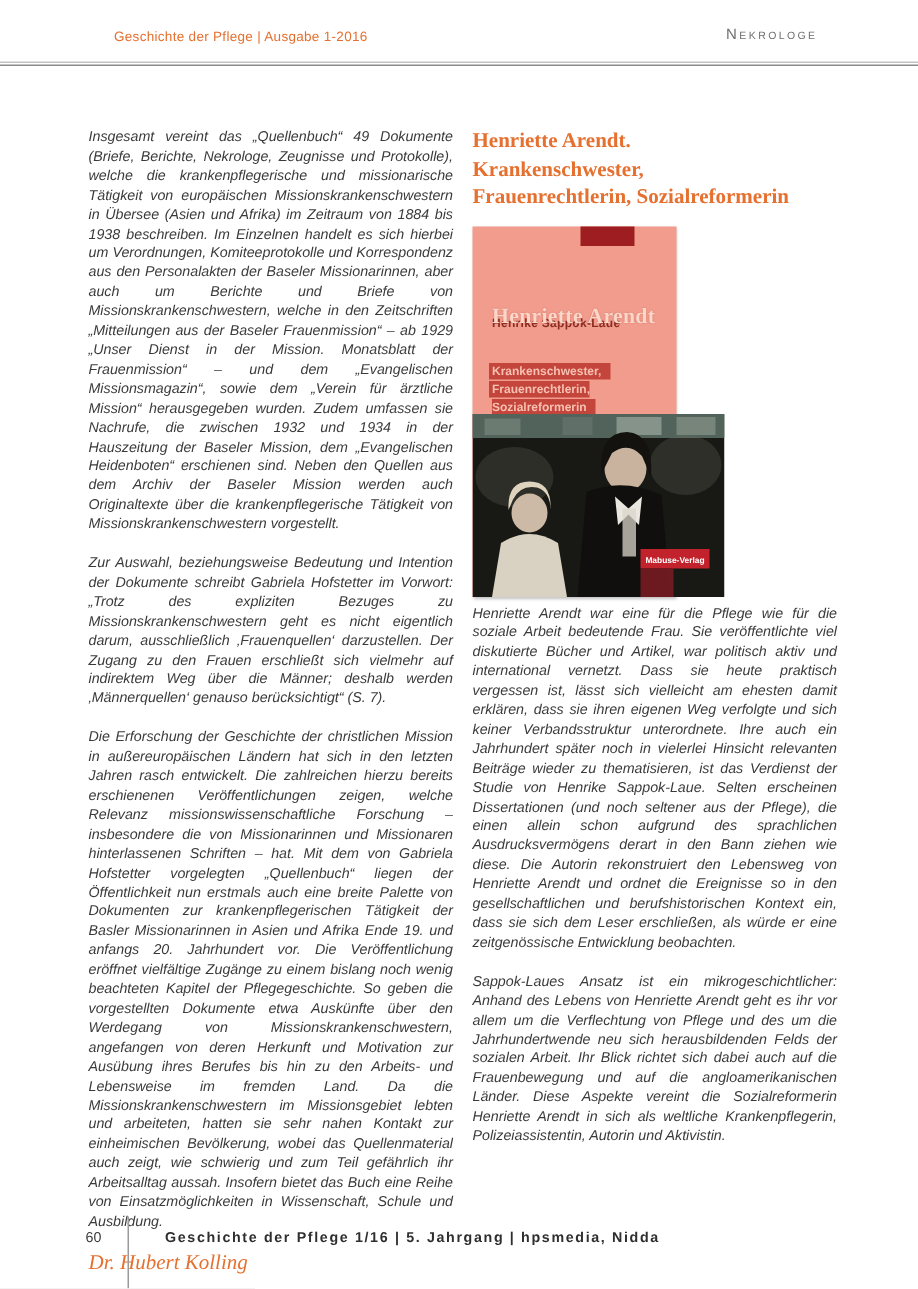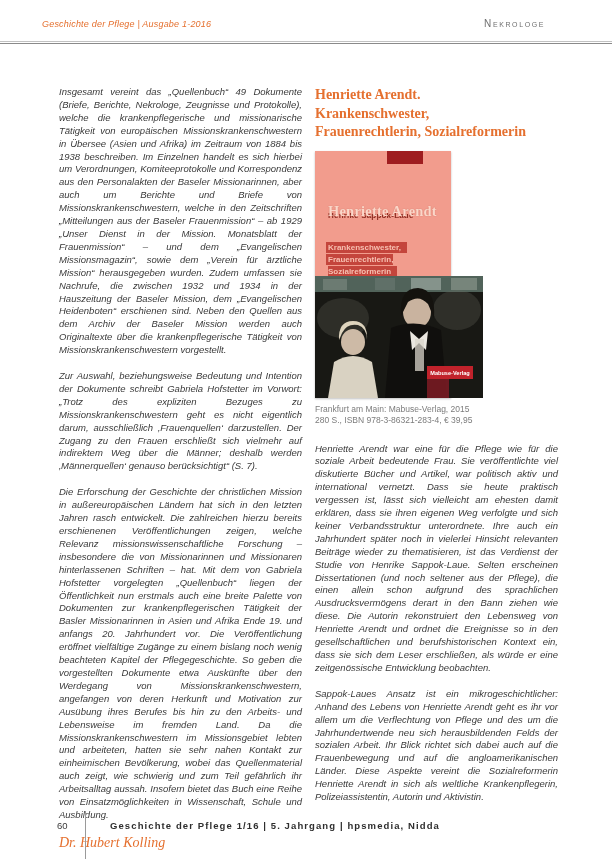--- a/index.html
+++ b/index.html
@@ -5,22 +5,22 @@
   * { margin:0; padding:0; box-sizing:border-box; }
   html,body { background:#e9e9e9; }
   body { font-family:"Liberation Sans", sans-serif; }
   .page {
     position:relative; width:612px; height:859px; margin:0 auto;
     background:#ffffff; overflow:hidden;
     color:var(--text, #3a3a3a);
   }
   
   .masthead-journal {
-    position:absolute; top:19px; left:42px;
-    font-size:9px; letter-spacing:.2px; color:var(--accent, #e5702f);font-style:italic;
+    position:absolute; top:19px; left:76px;
+    font-size:9px; letter-spacing:.2px; color:var(--accent, #e5702f);
   }
   .masthead-section {
     position:absolute; top:18px; right:67px;
     font-size:10px; color:#6f6f6f; font-variant:small-caps; letter-spacing:1.6px;
   }
   .rule-light { position:absolute; top:41px; left:0; width:612px; height:1px; background:#c2c2c2; }
   .rule-dark  { position:absolute; top:43px; left:0; width:612px; height:1px; background:#8a8a8a; }
 
   
   .col {
@@ -148,24 +148,20 @@
         <path d="M24,64 Q23,45 38,45 Q53,45 52,64 Q52,52 43,49 Q32,47 27,57 Z" fill="#ded4be"></path>
         <ellipse cx="38" cy="66" rx="12" ry="13" fill="#cdbaa6"></ellipse>
         <path d="M19,86 Q38,74 57,86 L63,122 L13,122 Z" fill="#d9d2c2"></path>
 
         <rect x="112" y="90" width="46" height="13" fill="#c1222b"></rect>
         <rect x="112" y="103" width="22" height="19" fill="#7e1b24" opacity="0.85"></rect>
         <text x="135" y="99" text-anchor="middle" font-size="5.6" fill="#ffffff">Mabuse-Verlag</text>
       </svg>
     </div>
 
-    <div class="imprint">
-      <div>Frankfurt am Main: Mabuse-Verlag, 2015</div>
-      <div>280 S., ISBN 978-3-86321-283-4, € 39,95</div>
-    </div>
 
     <p>Henriette Arendt war eine für die Pflege wie für die soziale Arbeit bedeutende Frau. Sie veröffentlichte viel diskutierte Bücher und Artikel, war politisch aktiv und international vernetzt. Dass sie heute praktisch vergessen ist, lässt sich vielleicht am ehesten damit erklären, dass sie ihren eigenen Weg verfolgte und sich keiner Verbandsstruktur unterordnete. Ihre auch ein Jahrhundert später noch in vielerlei Hinsicht relevanten Beiträge wieder zu thematisieren, ist das Verdienst der Studie von Henrike Sappok-Laue. Selten erscheinen Dissertationen (und noch seltener aus der Pflege), die einen allein schon aufgrund des sprachlichen Ausdrucksvermögens derart in den Bann ziehen wie diese. Die Autorin rekonstruiert den Lebensweg von Henriette Arendt und ordnet die Ereignisse so in den gesellschaftlichen und berufshistorischen Kontext ein, dass sie sich dem Leser erschließen, als würde er eine zeitgenössische Entwicklung beobachten.</p>
     <p>Sappok-Laues Ansatz ist ein mikrogeschichtlicher: Anhand des Lebens von Henriette Arendt geht es ihr vor allem um die Verflechtung von Pflege und des um die Jahrhundertwende neu sich herausbildenden Felds der sozialen Arbeit. Ihr Blick richtet sich dabei auch auf die Frauenbewegung und auf die angloamerikanischen Länder. Diese Aspekte vereint die Sozialreformerin Henriette Arendt in sich als weltliche Krankenpflegerin, Polizeiassistentin, Autorin und Aktivistin.</p>
   </div>
 
   <div class="footer-pagenum">60</div>
   <div class="footer-divider"></div>
   <div class="footer-text">Geschichte der Pflege 1/16 | 5. Jahrgang | hpsmedia, Nidda</div>
 
 </div>

